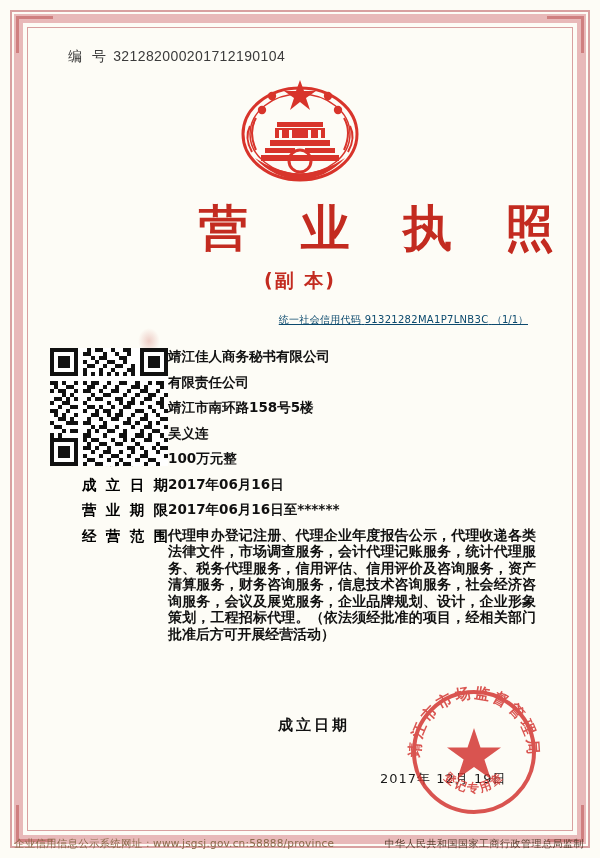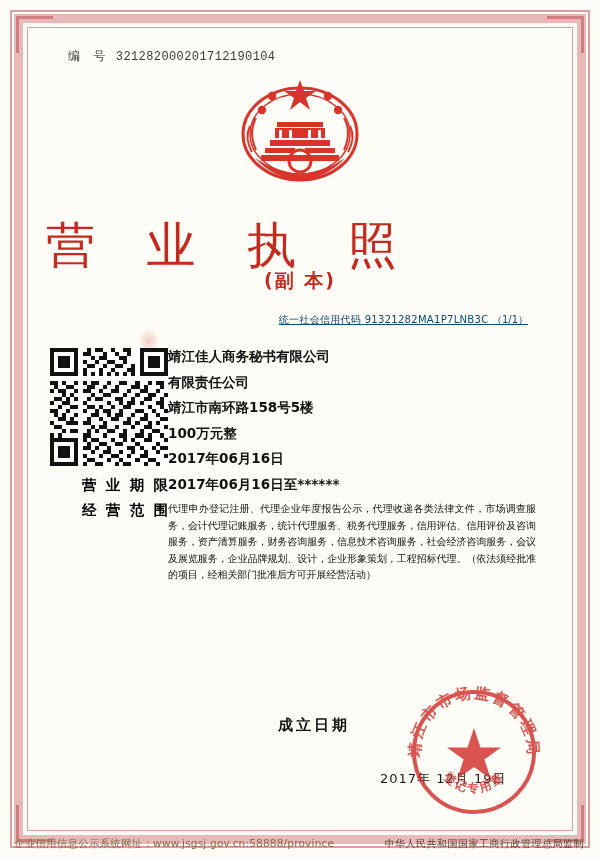--- a/index.html
+++ b/index.html
@@ -64,49 +64,48 @@
   .sheet {
     position: absolute;
     left: 28px; top: 28px;
     width: 544px; height: 802px;
   }
 
   .serial {
     position: absolute;
     left: 40px;
     top: 20px;
-    font-size: 12px;
+    font-size: 14px;
     color: #3b3b3b;
     letter-spacing: .4px;
-    font-family: Liberation Mono, monospace;
+    font-family: Liberation Sans, sans-serif;
   }
   .serial .label { letter-spacing: 3px; }
 
   
   .emblem {
     position: absolute;
     left: 50%;
     top: 38px;
     transform: translateX(-50%);
     width: 150px;
     height: 122px;
   }
 
   .title {
     position: absolute;
     left: 0; right: 0;
     top: 168px;
-    text-align: left;
+    text-align: right;
     font-size: 49px;
     letter-spacing: 18px;
     text-indent: 18px;
     color: #c32b20;
-    font-weight: normal;
+    font-weight: bold;
     font-family: "DejaVu Sans", "Liberation Sans", sans-serif;
-    margin-top: 17px;
   }
   .subtitle {
     position: absolute;
     left: 0; right: 0;
     top: 240px;
     text-align: center;
     font-size: 19px;
     letter-spacing: 2px;
     color: #c32b20;
     font-weight: bold;
@@ -147,25 +146,25 @@
     font-weight: bold;
   }
   .row .v {
     flex: 1;
     font-size: 13.5px;
     color: #111;
     line-height: 17px;
     font-weight: bold;
   }
   .row.scope .v {
-    font-size: 10px;
+    font-size: 14px;
     line-height: 16.5px;
     letter-spacing: -0.1px;
     text-align: justify;
-    font-weight: normal;
+    font-weight: bold;
   }
 
   
   .qr {
     position: absolute;
     left: 22px;
     top: 320px;
     width: 118px;
     height: 118px;
   }
@@ -302,20 +301,24 @@
         <div class="k">名　称</div>
         <div class="v">靖江佳人商务秘书有限公司</div>
       </div>
       <div class="row">
         <div class="k">类　型</div>
         <div class="v">有限责任公司</div>
       </div>
       <div class="row">
         <div class="k">住　所</div>
         <div class="v">靖江市南环路158号5楼</div>
+      </div>
+      <div class="row">
+        <div class="k">法定代表人</div>
+        <div class="v">吴义连</div>
       </div>
       <div class="row">
         <div class="k">注册资本</div>
         <div class="v">100万元整</div>
       </div>
       <div class="row">
         <div class="k">成立日期</div>
         <div class="v">2017年06月16日</div>
       </div>
       <div class="row">

